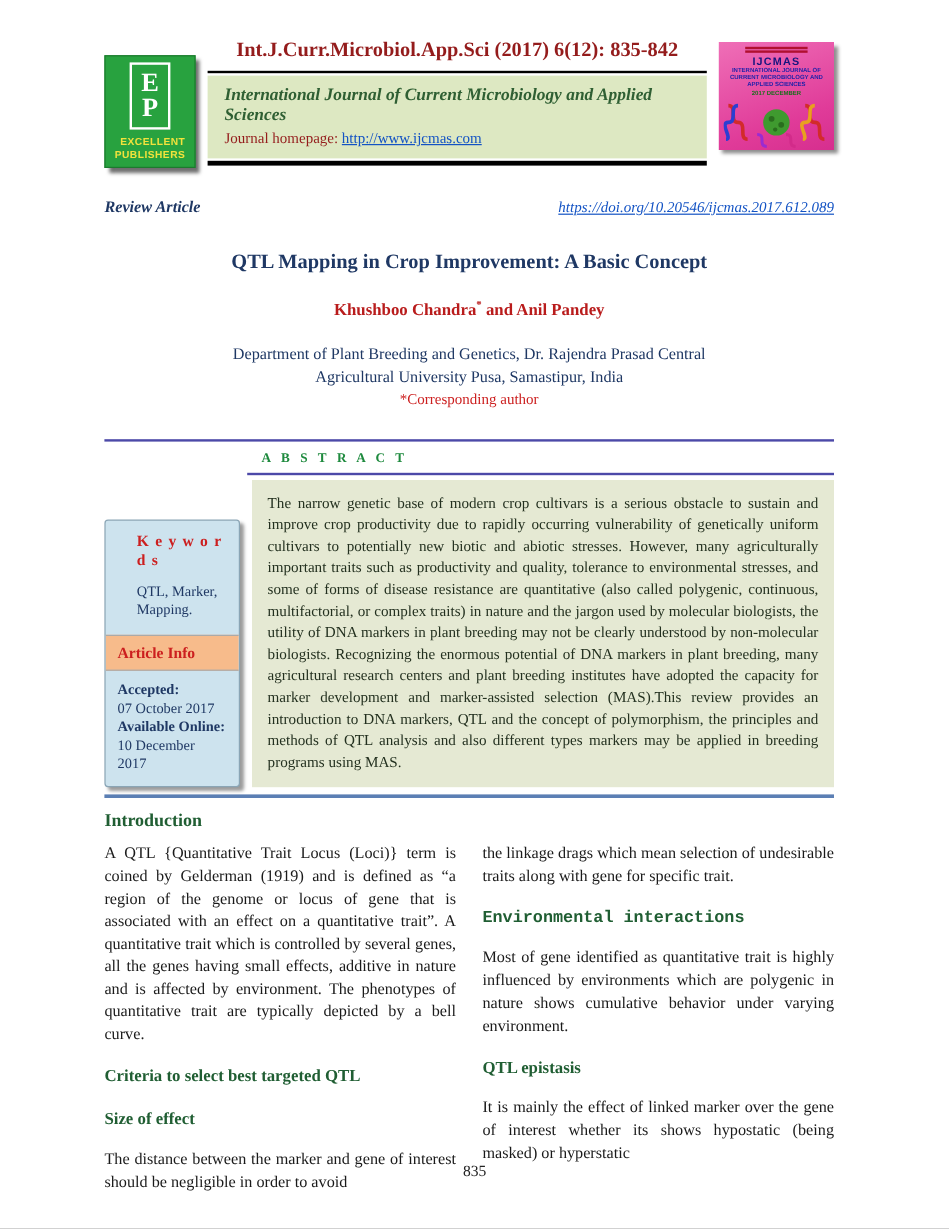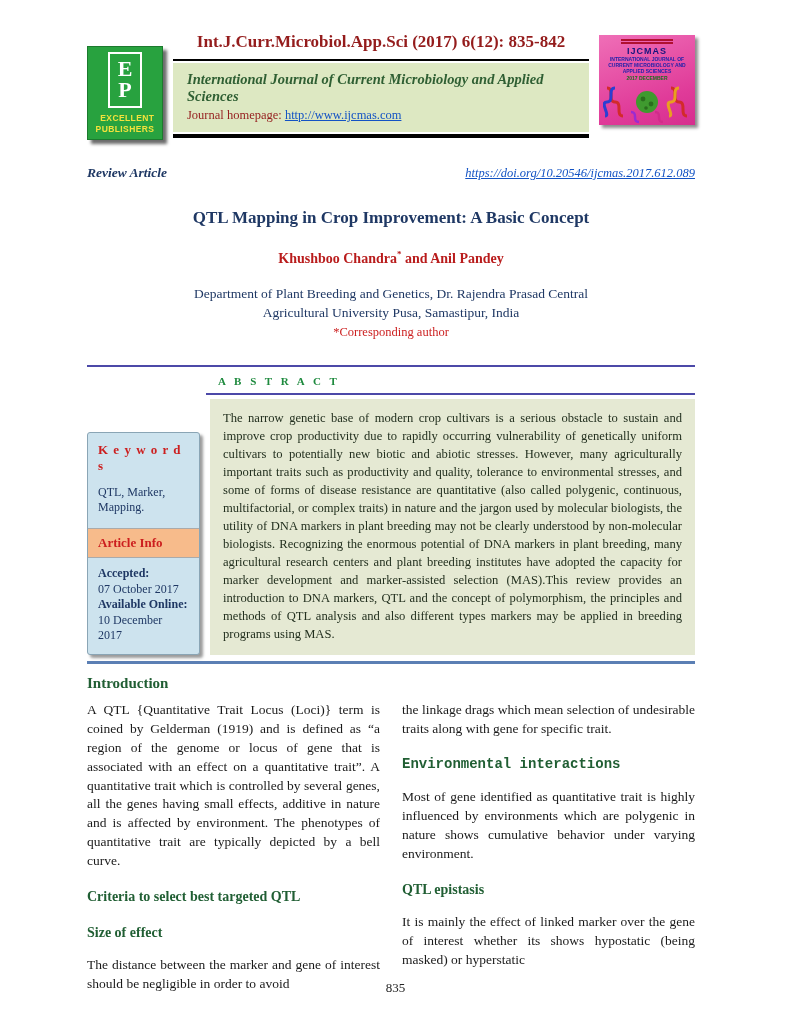--- a/index.html
+++ b/index.html
@@ -112,21 +112,21 @@
   
   .abstract-row { display: flex; margin-top: 4px; }
   .sidebar-col { width: 123px; flex: 0 0 auto; }
   .keywords-box {
     width: 113px; margin-top: 33px;
     background: #cde3ee;
     border: 1px solid #8aa5b5; border-radius: 3px;
     box-shadow: 3px 3px 3px #9b9b9b;
     color: #1f3864; overflow: hidden;
   }
-  .kw-top { padding: 9px 10px 12px 10px; }
+  .kw-top { padding: 9px 10px 12px 26px; }
   .kw-heading { color: #cc1f1f; font-weight: bold; font-size: 13px; letter-spacing: 1px; }
   .kw-text { font-size: 12px; margin-top: 11px; line-height: 1.3; }
   .info-band {
     background: #f7bb8b; border-top: 1px solid #aaa; border-bottom: 1px solid #aaa;
     padding: 6px 10px; color: #cc1f1f; font-weight: bold; font-size: 13px;
   }
   .info-body { padding: 8px 10px 10px 10px; font-size: 12px; line-height: 1.3; }
   .info-body .lbl { font-weight: bold; }
   .abstract-box {
     flex: 1 1 auto; background: #e5e9d3;
@@ -136,21 +136,21 @@
   }
   .rule-sep { height: 3px; background: #5b7fb4; border: 0; margin-top: 6px; }
   
   .intro-heading { color: #205e33; font-weight: bold; font-size: 15px; margin-top: 11px; }
   .columns { display: flex; gap: 22px; margin-top: 9px; }
   .col { flex: 1 1 0; font-size: 13.5px; line-height: 1.4; text-align: justify; }
   .col p { margin-bottom: 13px; }
   .col h3 { color: #205e33; font-size: 14px; font-weight: bold; margin: 16px 0 14px 0; text-align: left; }
   .col-right h3:first-of-type { margin-top: 16px; font-family: Liberation Mono, monospace; }
   .page-number {
-    position: absolute; bottom: 28px; left: 0; width: 100%;
+    position: absolute; bottom: 40px; left: 0; width: 100%;
     text-align: center; font-size: 13px; color: #222;
   }
 </style>
 </head>
 <body>
 
 <div class="page">
 
   <div class="header-row">
 

